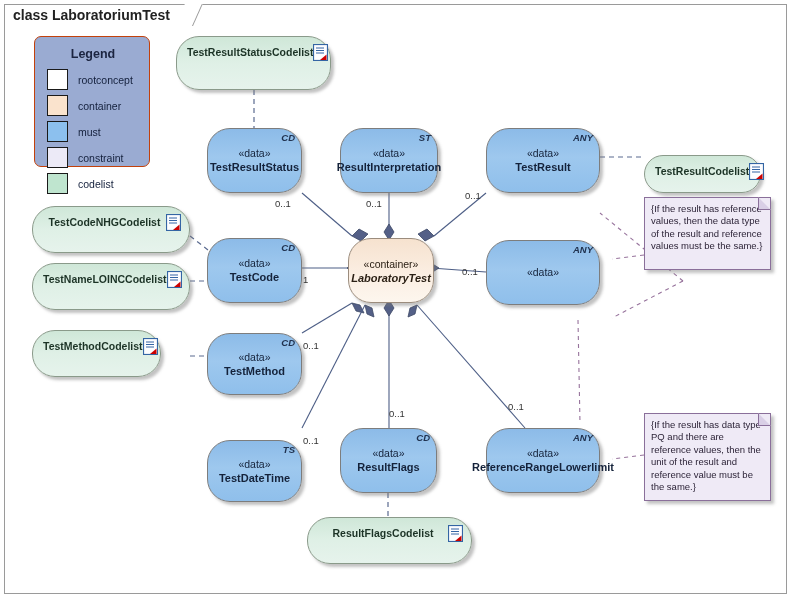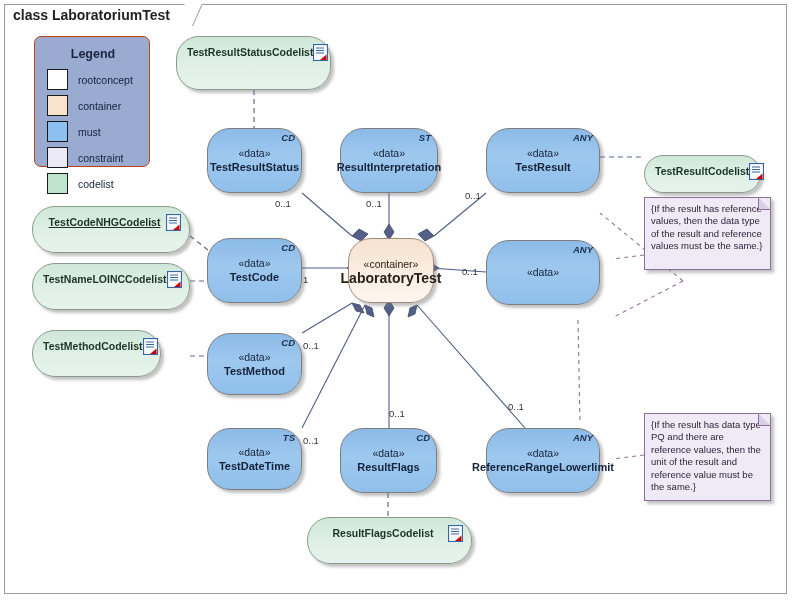--- a/index.html
+++ b/index.html
@@ -51,21 +51,21 @@
     color:#20324f;font-weight:bold;
   }
   
   .container-cls{
     border:1px solid #9b8c7d;
     background:linear-gradient(180deg,#f6e2cf 0%,#fbeee2 55%,#fdf6ee 100%);
     display:flex;flex-direction:column;align-items:center;justify-content:center;
     color:#2b2015;
   }
   .container-cls .stereo{font-size:10.5px;line-height:14px;}
-  .container-cls .nm{font-size:14px;font-weight:bold;line-height:14px;}
+  .container-cls .nm{font-size:11px;font-weight:bold;line-height:14px;font-style:italic;}
 
   
   .codelist{
     border:1px solid #8a9a8a;
     background:linear-gradient(180deg,#cfe7d8 0%,#dff0e6 50%,#e6f3ec 100%);
     color:#1c3326;display:flex;align-items:flex-start;
   }
   .codelist .cl-label{
     flex:1;text-align:center;font-size:10.5px;font-weight:bold;
     padding-top:9px;padding-left:10px;
@@ -213,21 +213,21 @@
     <span class="cl-label">TestResultCodelist</span>
     <svg class="doc-icon" viewBox="0 0 15 17">
       <rect x="0.5" y="0.5" width="14" height="16" fill="#fdfdff" stroke="#3465a4" stroke-width="1.2"></rect>
       <line x1="3" y1="4" x2="11" y2="4" stroke="#3465a4" stroke-width="1"></line>
       <line x1="3" y1="6.5" x2="11" y2="6.5" stroke="#3465a4" stroke-width="1"></line>
       <line x1="3" y1="9" x2="11" y2="9" stroke="#3465a4" stroke-width="1"></line>
       <polygon points="7,16 13.5,16 13.5,10.5" fill="#cc0000"></polygon>
     </svg>
   </div>
 
-  <div class="node codelist shadow" style="left:32px;top:206px;width:158px;height:47px;text-decoration:underline;">
+  <div class="node codelist shadow" style="left:32px;top:206px;width:158px;height:47px;">
     <span class="cl-label">TestCodeNHGCodelist</span>
     <svg class="doc-icon" viewBox="0 0 15 17">
       <rect x="0.5" y="0.5" width="14" height="16" fill="#fdfdff" stroke="#3465a4" stroke-width="1.2"></rect>
       <line x1="3" y1="4" x2="11" y2="4" stroke="#3465a4" stroke-width="1"></line>
       <line x1="3" y1="6.5" x2="11" y2="6.5" stroke="#3465a4" stroke-width="1"></line>
       <line x1="3" y1="9" x2="11" y2="9" stroke="#3465a4" stroke-width="1"></line>
       <polygon points="7,16 13.5,16 13.5,10.5" fill="#cc0000"></polygon>
     </svg>
   </div>
 
@@ -297,21 +297,21 @@
     <span class="tag">ANY</span>
     <span class="stereo">«data»</span>
   </div>
 
   <div class="node cls shadow" style="left:207px;top:333px;width:95px;height:62px;">
     <span class="tag">CD</span>
     <span class="stereo">«data»</span>
     <span class="nm">TestMethod</span>
   </div>
 
-  <div class="node cls shadow" style="left:207px;top:428px;width:95px;height:62px;">
+  <div class="node cls shadow" style="left:207px;top:440px;width:95px;height:62px;">
     <span class="tag">TS</span>
     <span class="stereo">«data»</span>
     <span class="nm">TestDateTime</span>
   </div>
 
   <div class="node cls shadow" style="left:340px;top:428px;width:97px;height:65px;">
     <span class="tag">CD</span>
     <span class="stereo">«data»</span>
     <span class="nm">ResultFlags</span>
   </div>

